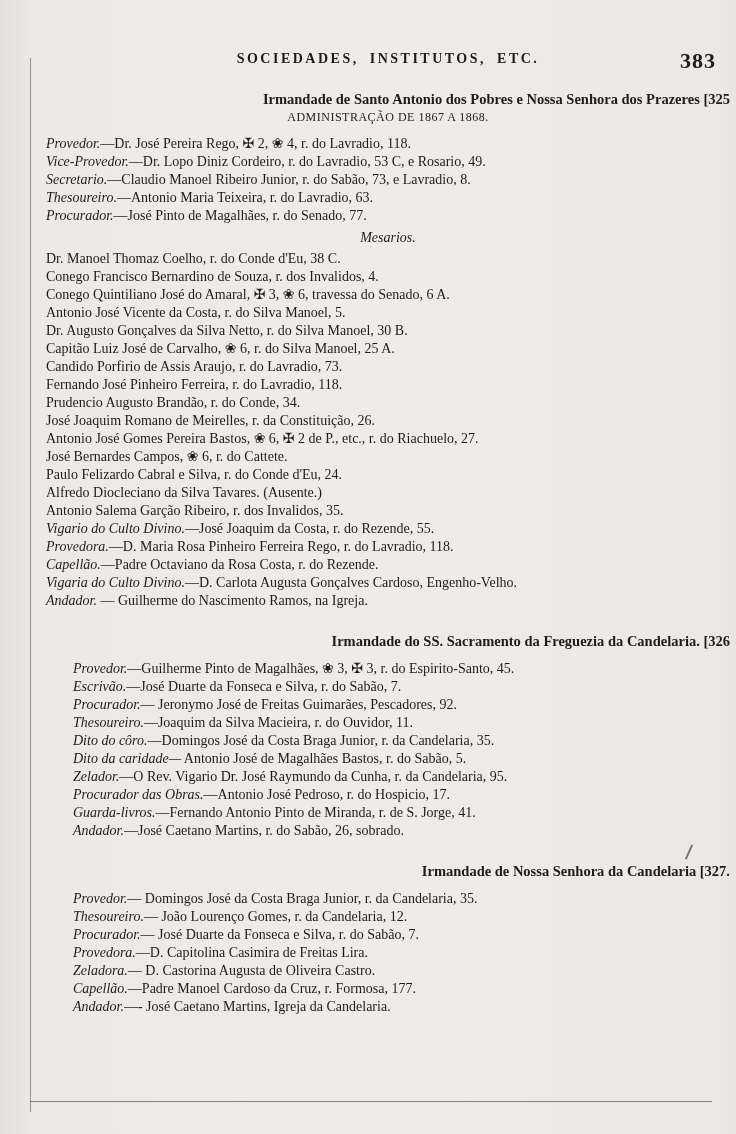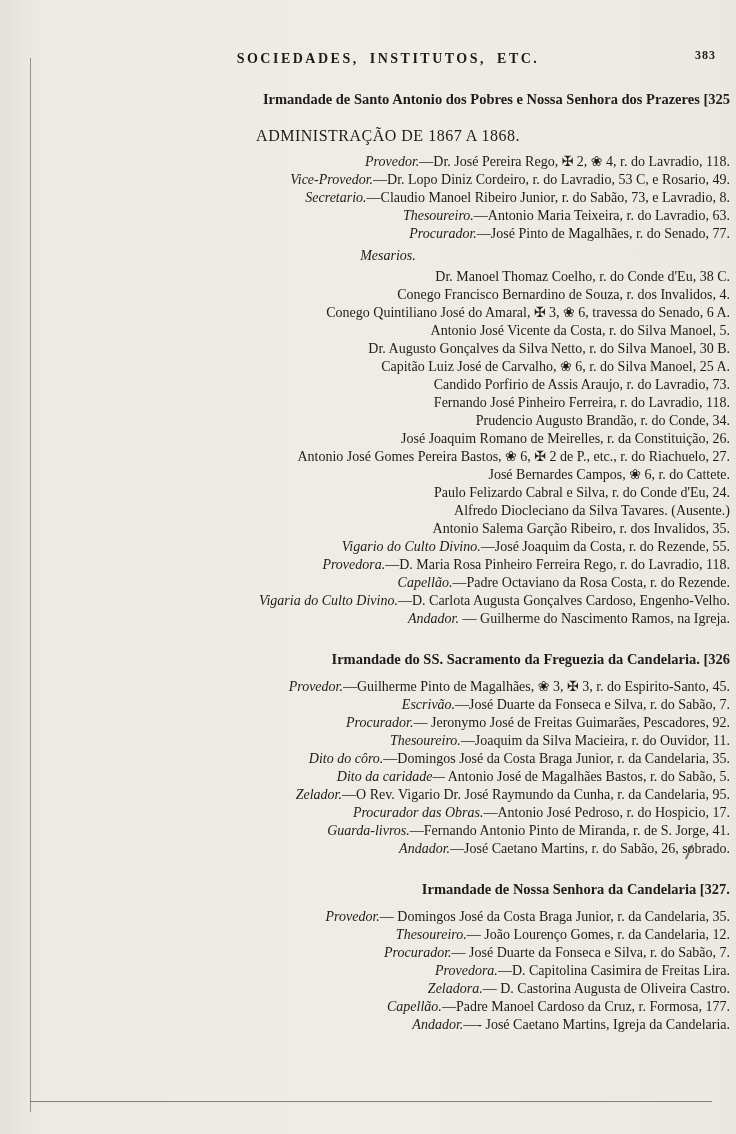--- a/index.html
+++ b/index.html
@@ -30,49 +30,49 @@
     font-weight: bold;
     font-size: 14px;
     letter-spacing: 2.5px;
     word-spacing: 5px;
     line-height: 17px;
   }
   .page-number {
     position: absolute;
     right: 14px;
     top: -2px;
-    font-size: 12px;
+    font-size: 22px;
     font-weight: bold;
     letter-spacing: 1px;
   }
 
   .section-title {
     text-align: right;
     font-weight: bold;
     font-size: 14.5px;
     line-height: 18px;
     margin: 22px 0 0;
   }
   .society-section:first-child .section-title { margin-top: 20px; }
 
   .center-heading { text-align: center; }
   .caps-heading {
-    margin-top: 20px;
-    font-size: 16px;
+    margin-top: 2px;
+    font-size: 12px;
     letter-spacing: 0.5px;
     line-height: 15px;
   }
   .italic-heading {
     margin-top: 4px;
     font-style: italic;
     font-size: 14px;
     line-height: 18px;
   }
 
-  .lines { margin-top: 10px; text-align: right; }
+  .lines { margin-top: 10px; }
   .caps-heading + .lines { margin-top: 10px; }
   .italic-heading + .lines { margin-top: 3px; }
 
   .line {
     margin: 0;
     font-size: 14px;
     line-height: 18px;
     white-space: nowrap;
   }
   .lines.indented .line { padding-left: 27px; }

